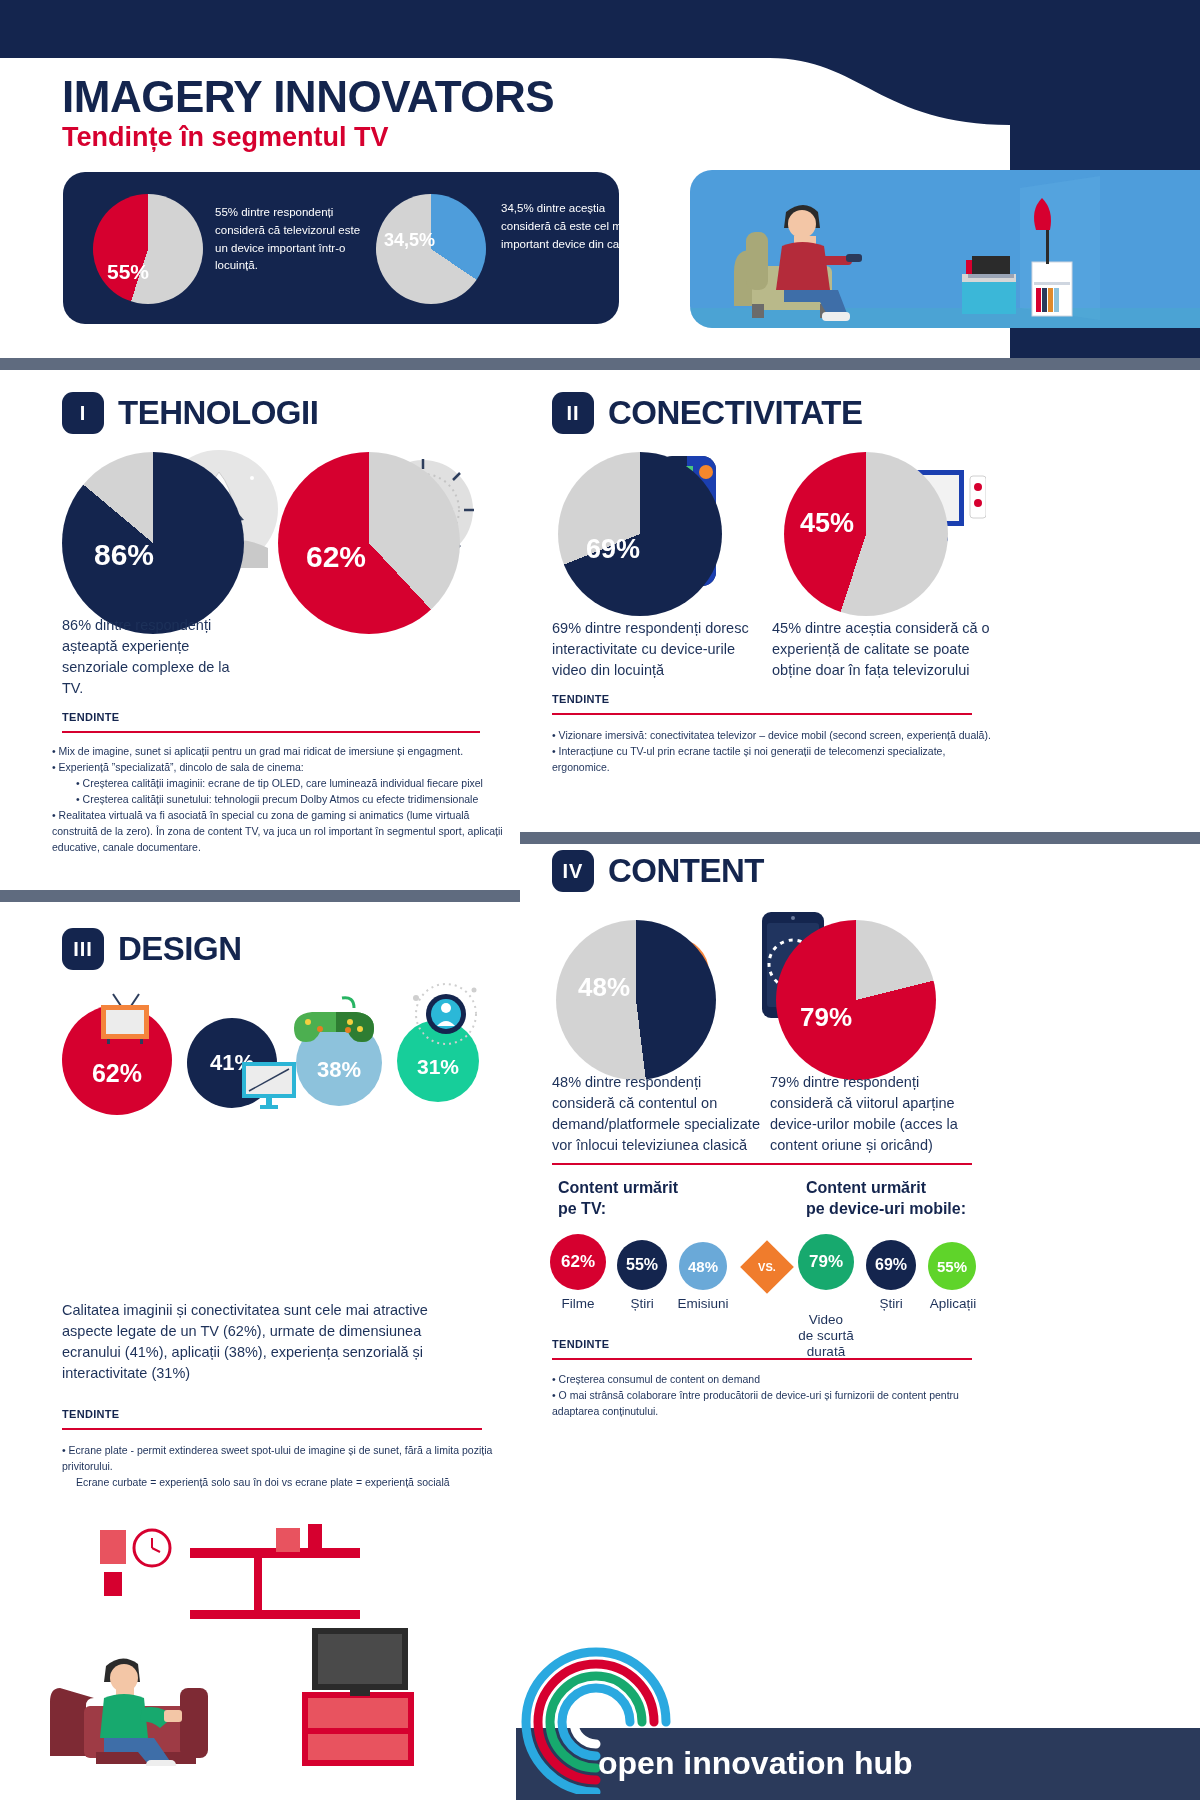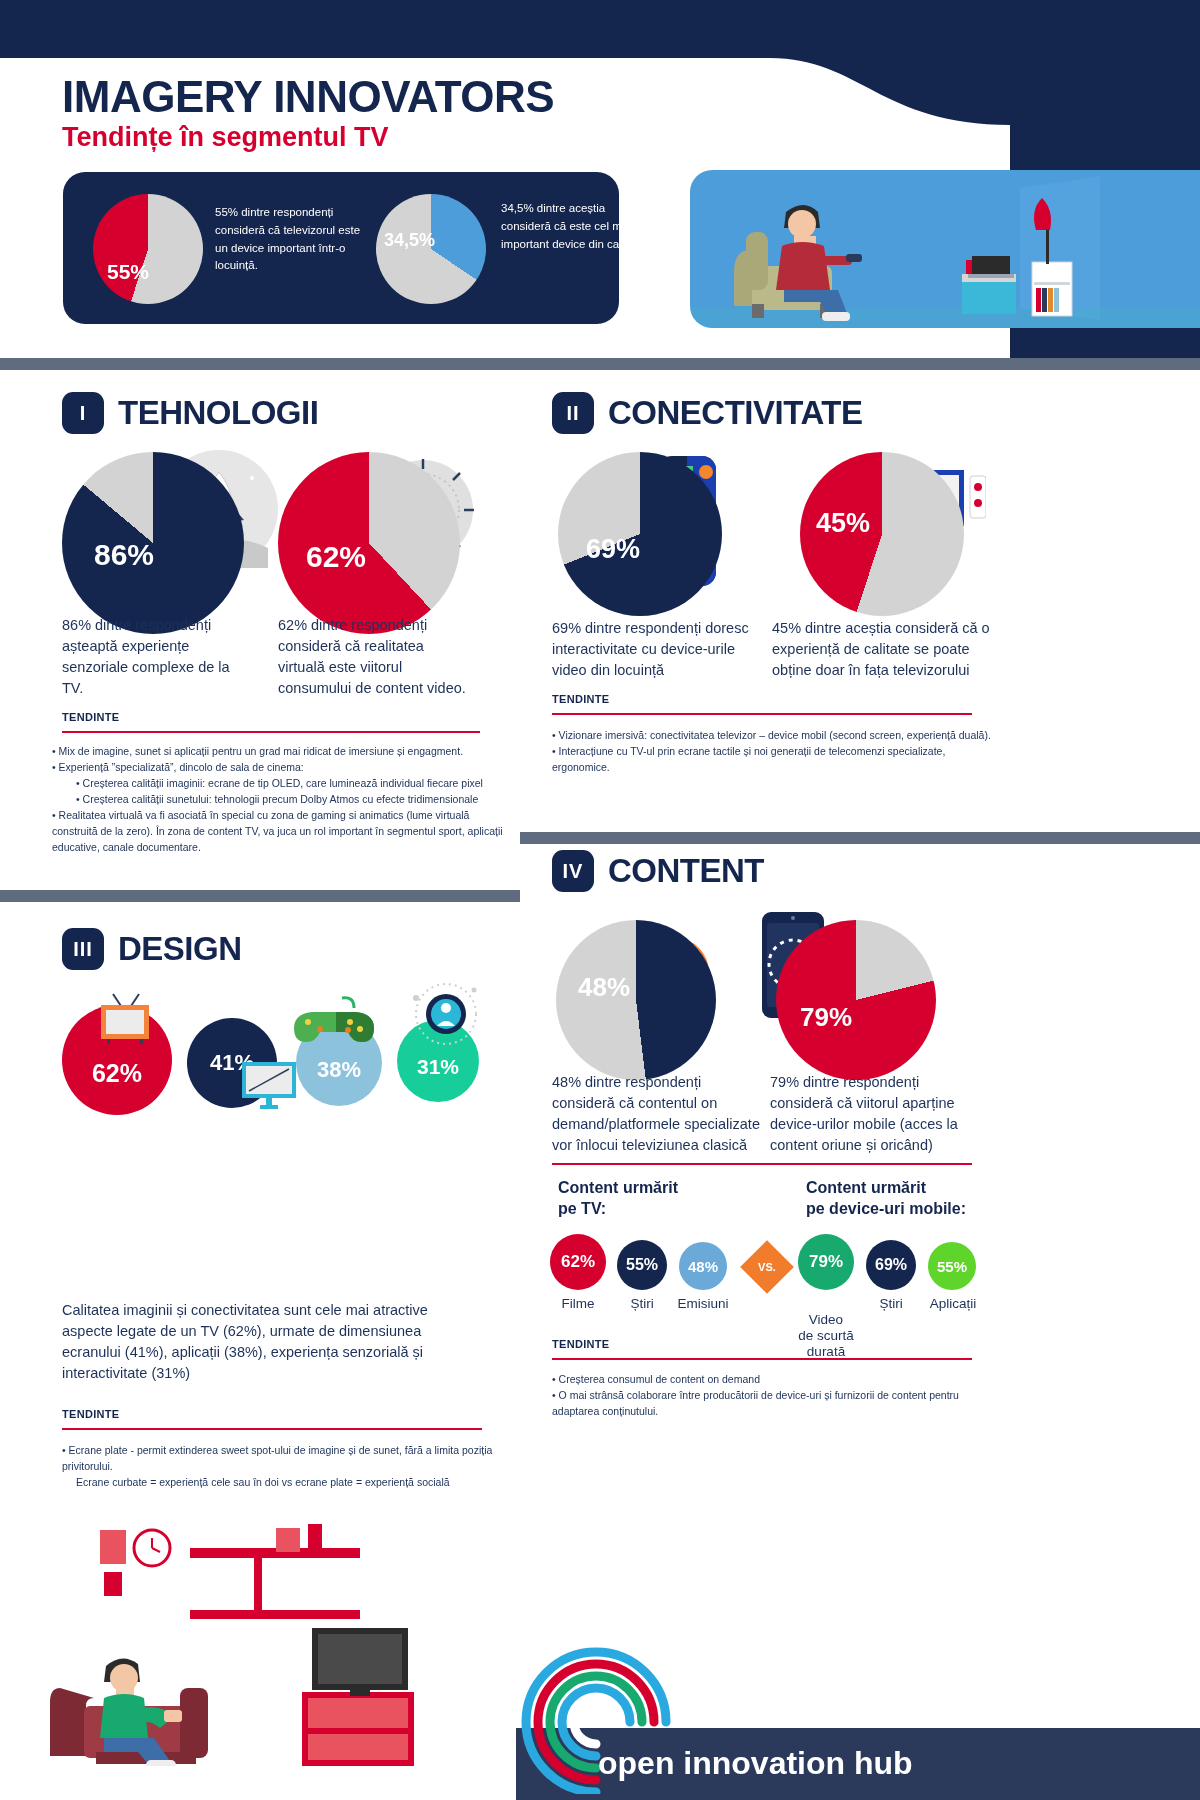--- a/index.html
+++ b/index.html
@@ -263,21 +263,20 @@
       <line x1="18" y1="18" x2="25" y2="25"></line>
         <line x1="85" y1="85" x2="92" y2="92"></line>
       <line x1="92" y1="18" x2="85" y2="25"></line>
         <line x1="25" y1="85" x2="18" y2="92"></line>
     </g>
   </svg>
   <div class="pie" style="left:278px;top:452px;width:182px;height:182px;
               background:conic-gradient(#d3d3d3 0deg 137deg, #d6002f 137deg 360deg);">
     <span class="plabel" style="left:28px;top:88px;font-size:30px;">62%</span>
   </div>
-  <div class="desc" style="left:278px;top:615px;width:190px;">62% dintre respondenți consideră că realitatea virtuală este viitorul consumului de content video.</div>
 
   <div class="tend-label" style="left:62px;top:711px;">TENDINTE</div>
   <div class="tend-rule" style="left:62px;top:731px;width:418px;"></div>
   <div class="tend-body" style="left:52px;top:744px;width:462px;">
     <span>• Mix de imagine, sunet si aplicații pentru un grad mai ridicat de imersiune și engagment.</span><br>
     <span>• Experiență ”specializată”, dincolo de sala de cinema:</span><br>
     <span class="ind">• Creșterea calității imaginii: ecrane de tip OLED, care luminează individual fiecare pixel</span>
     <span class="ind">• Creșterea calității sunetului: tehnologii precum Dolby Atmos cu efecte tridimensionale</span>
     <span>• Realitatea virtuală va fi asociată în special cu zona de gaming si animatics (lume virtuală construită de la zero). În zona de content TV, va juca un rol important în segmentul sport, aplicații educative, canale documentare.</span>
   </div>
@@ -319,21 +318,21 @@
     <circle cx="8" cy="17" r="4" fill="#d6002f"></circle>
       <circle cx="8" cy="33" r="4" fill="#d6002f"></circle>
     <rect x="108" y="6" width="16" height="42" rx="3" fill="#ffffff" stroke="#d0d0d0"></rect>
     <circle cx="116" cy="17" r="4" fill="#d6002f"></circle>
       <circle cx="116" cy="33" r="4" fill="#d6002f"></circle>
     <rect x="22" y="0" width="80" height="56" fill="#1b3fb0"></rect>
     <rect x="27" y="5" width="70" height="46" fill="#f2f2f2"></rect>
     <rect x="52" y="56" width="20" height="10" fill="#1b3fb0"></rect>
     <rect x="38" y="66" width="48" height="6" rx="3" fill="#1b3fb0"></rect>
   </svg>
-  <div class="pie" style="left:800px;top:452px;width:164px;height:164px;
+  <div class="pie" style="left:784px;top:452px;width:164px;height:164px;
               background:conic-gradient(#d3d3d3 0deg 198deg, #d6002f 198deg 360deg);">
     <span class="plabel" style="left:16px;top:56px;font-size:27px;">45%</span>
   </div>
   <div class="desc" style="left:772px;top:618px;width:225px;">45% dintre aceștia consideră că o experiență de calitate se poate obține doar în fața televizorului</div>
 
   <div class="tend-label" style="left:552px;top:693px;">TENDINTE</div>
   <div class="tend-rule" style="left:552px;top:713px;width:420px;"></div>
   <div class="tend-body" style="left:552px;top:728px;width:440px;">
     <span>• Vizionare imersivă: conectivitatea televizor – device mobil (second screen, experiență duală).</span><br>
     <span>• Interacțiune cu TV-ul prin ecrane tactile și noi generații de telecomenzi specializate, ergonomice.</span>
@@ -394,21 +393,21 @@
     <circle cx="70" cy="8" r="2.5" fill="#cfcfcf"></circle>
     <circle cx="16" cy="52" r="2.5" fill="#17ce9a"></circle>
   </svg>
 
   <div class="desc" style="left:62px;top:1300px;width:420px;">Calitatea imaginii și conectivitatea sunt cele mai atractive aspecte legate de un TV (62%), urmate de dimensiunea ecranului (41%), aplicații (38%), experiența senzorială și interactivitate (31%)</div>
 
   <div class="tend-label" style="left:62px;top:1408px;">TENDINTE</div>
   <div class="tend-rule" style="left:62px;top:1428px;width:420px;"></div>
   <div class="tend-body" style="left:62px;top:1443px;width:440px;">
     <span>• Ecrane plate - permit extinderea sweet spot-ului de imagine și de sunet, fără a limita poziția privitorului.</span><br>
-    <span class="ind2">Ecrane curbate = experiență cele sau în doi vs ecrane plate = experiență socială</span>
+    <span class="ind2">Ecrane curbate = experiență solo sau în doi vs ecrane plate = experiență socială</span>
   </div>
 
   <svg id="bl-illus" viewBox="0 0 460 260">
 
     <rect x="150" y="28" width="170" height="10" fill="#d6002f"></rect>
     <rect x="214" y="38" width="8" height="60" fill="#d6002f"></rect>
     <rect x="150" y="90" width="170" height="9" fill="#d6002f"></rect>
     <rect x="60" y="10" width="26" height="34" fill="#e8535f"></rect>
     <rect x="64" y="52" width="18" height="24" fill="#d6002f"></rect>
     <circle cx="112" cy="28" r="18" fill="#ffffff" stroke="#d6002f" stroke-width="3"></circle>

